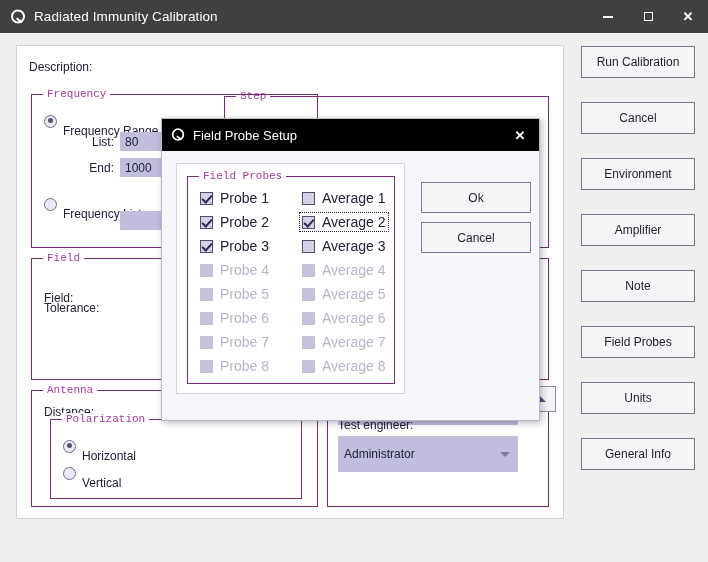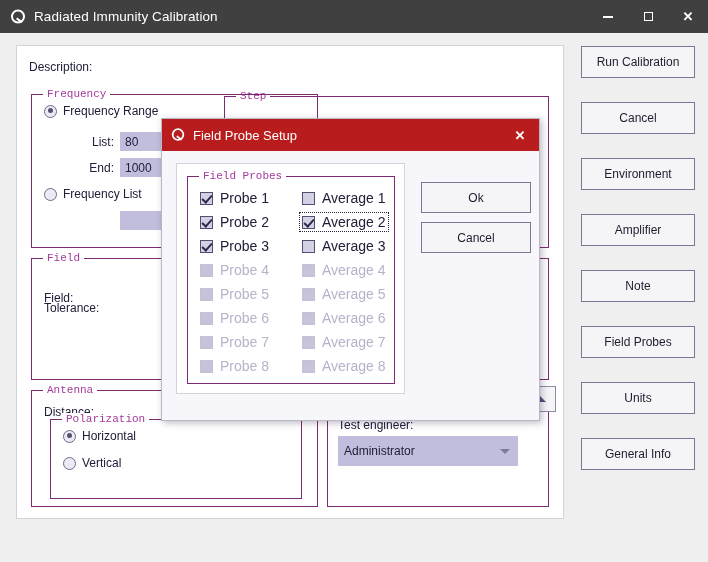--- a/index.html
+++ b/index.html
@@ -129,21 +129,21 @@
     flex: 0 0 auto;
   }
   .radio.checked::after {
     content: "";
     position: absolute;
     left: 2.6px; top: 2.6px;
     width: 5px; height: 5px;
     border-radius: 50%;
     background: #55526f;
   }
-  .radio-label { font-size: 12px; color: #20203a; }
+  .radio-label { font-size: 12px; color: #20203a; margin-top: 20px; }
 
   
   .fld-label {
     position: absolute;
     font-size: 12px;
     color: #20203a;
     text-align: right;
   }
   .txtinput {
     position: absolute;
@@ -178,21 +178,21 @@
     border-left: 4px solid transparent;
     border-right: 4px solid transparent;
   }
   .spin-up { border-bottom: 4px solid #3f3c63; }
   .spin-dn { border-top: 4px solid #3f3c63; }
 
   
   .combo {
     position: absolute;
     background: #c0bedc;
-    height: 30px;
+    height: 36px;
     box-sizing: border-box;
     font-size: 12px;
     color: #20203a;
     display: flex;
     align-items: center;
     padding-left: 6px;
   }
   .combo .caret {
     margin-left: auto;
     margin-right: 8px;
@@ -244,21 +244,21 @@
     position: absolute;
     left: 161px; top: 118px;
     width: 379px; height: 303px;
     background: #f7f7fb;
     border: 1px solid #b9b9c4;
     box-sizing: border-box;
     box-shadow: 2px 2px 7px rgba(20,10,50,0.28);
   }
   .modal-titlebar {
     height: 32px;
-    background: #b91c1c;
+    background: #000000;
     display: flex;
     align-items: center;
   }
   .modal-logo { margin-left: 8px; width: 16px; height: 16px; display: block; }
   .modal-title {
     margin-left: 7px;
     color: #ffffff;
     font-size: 13px;
   }
   .modal-close {

